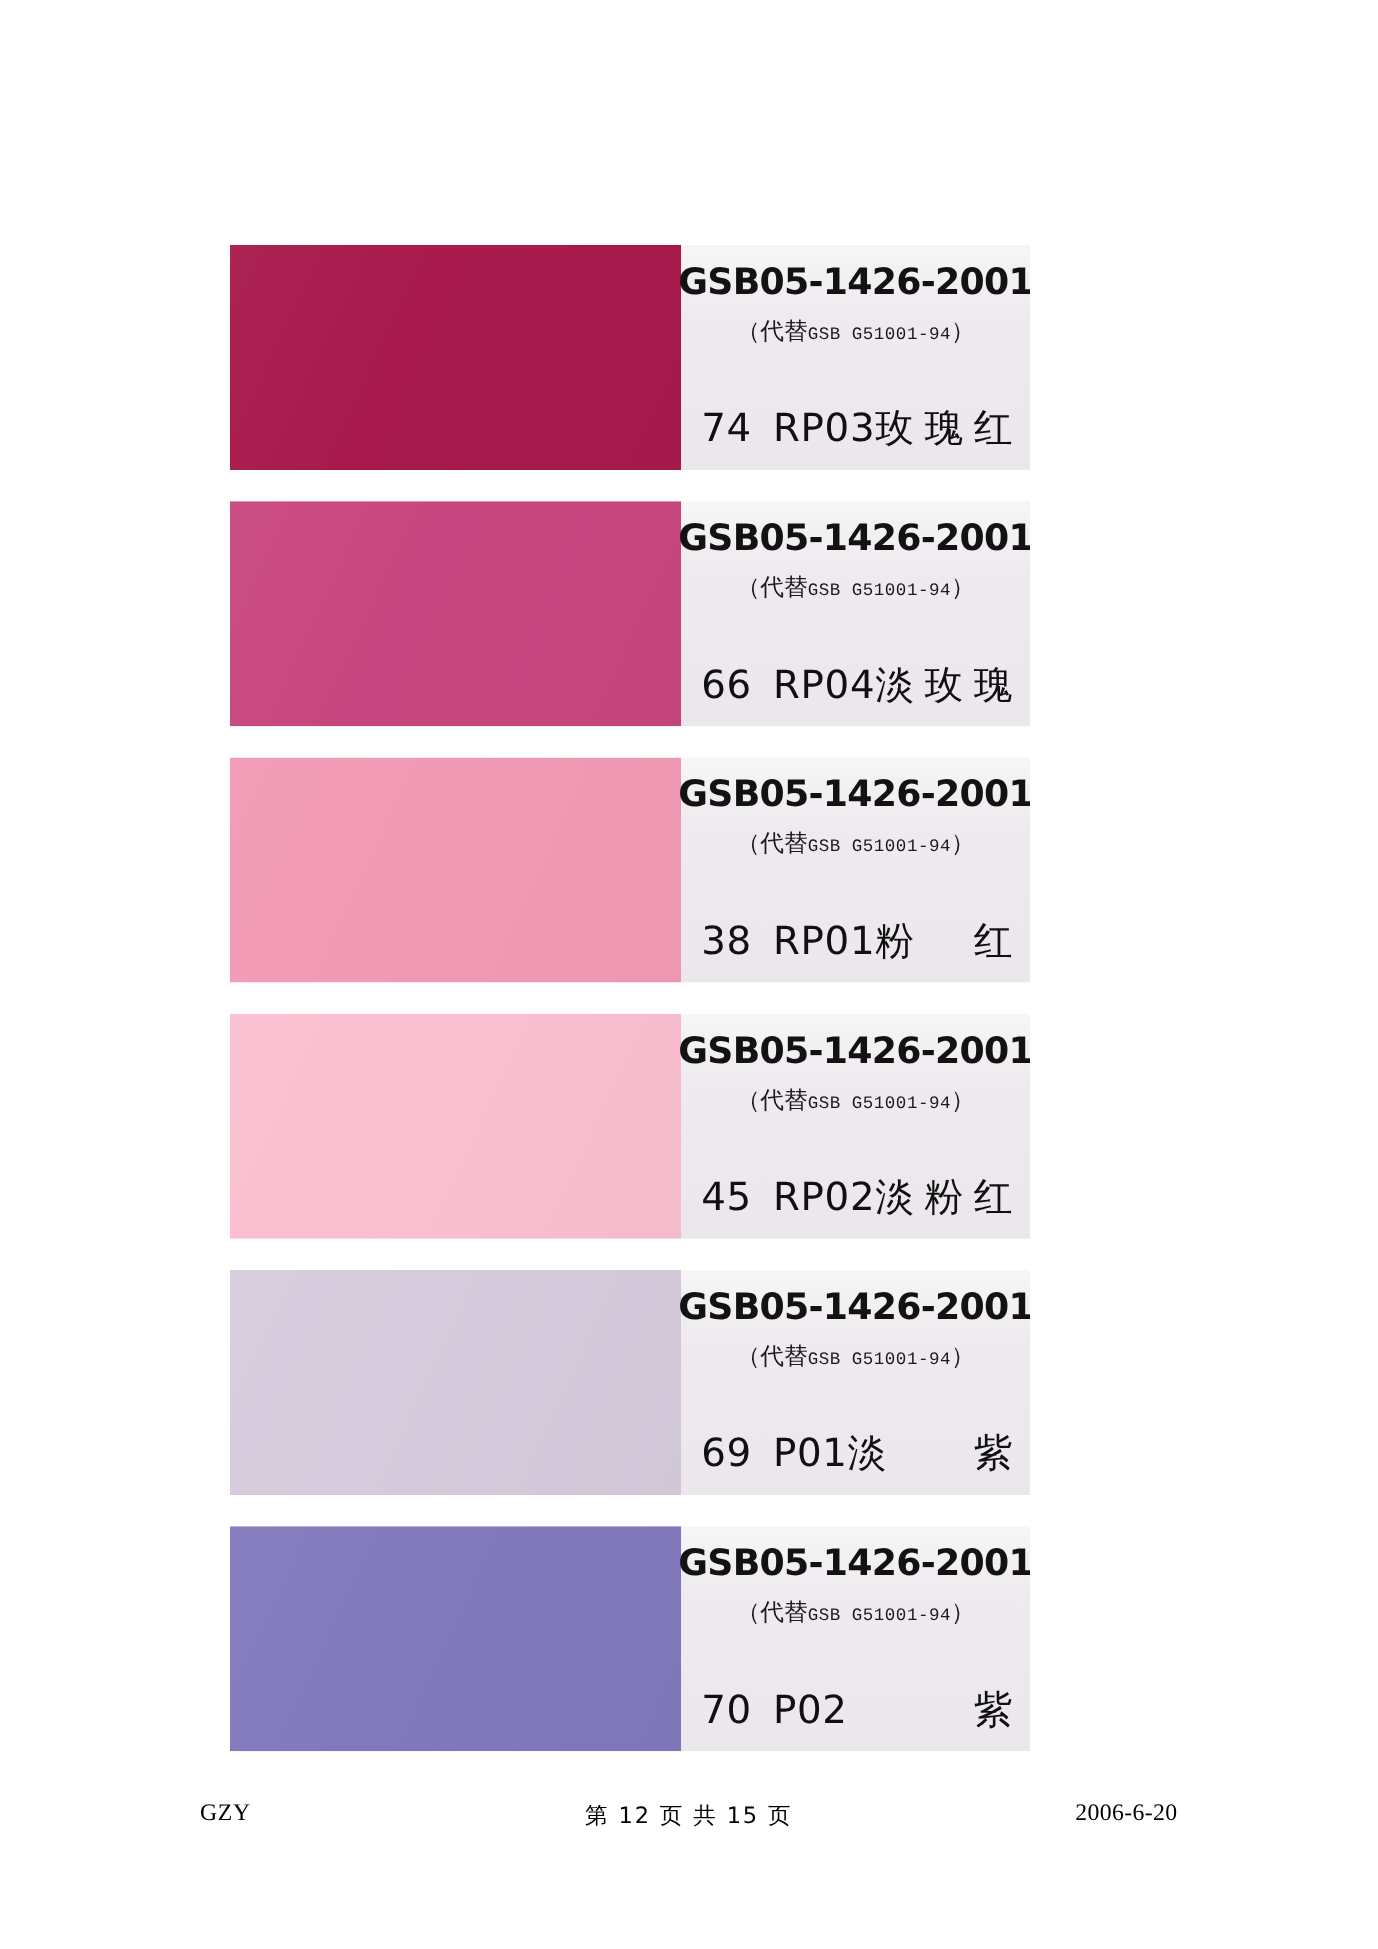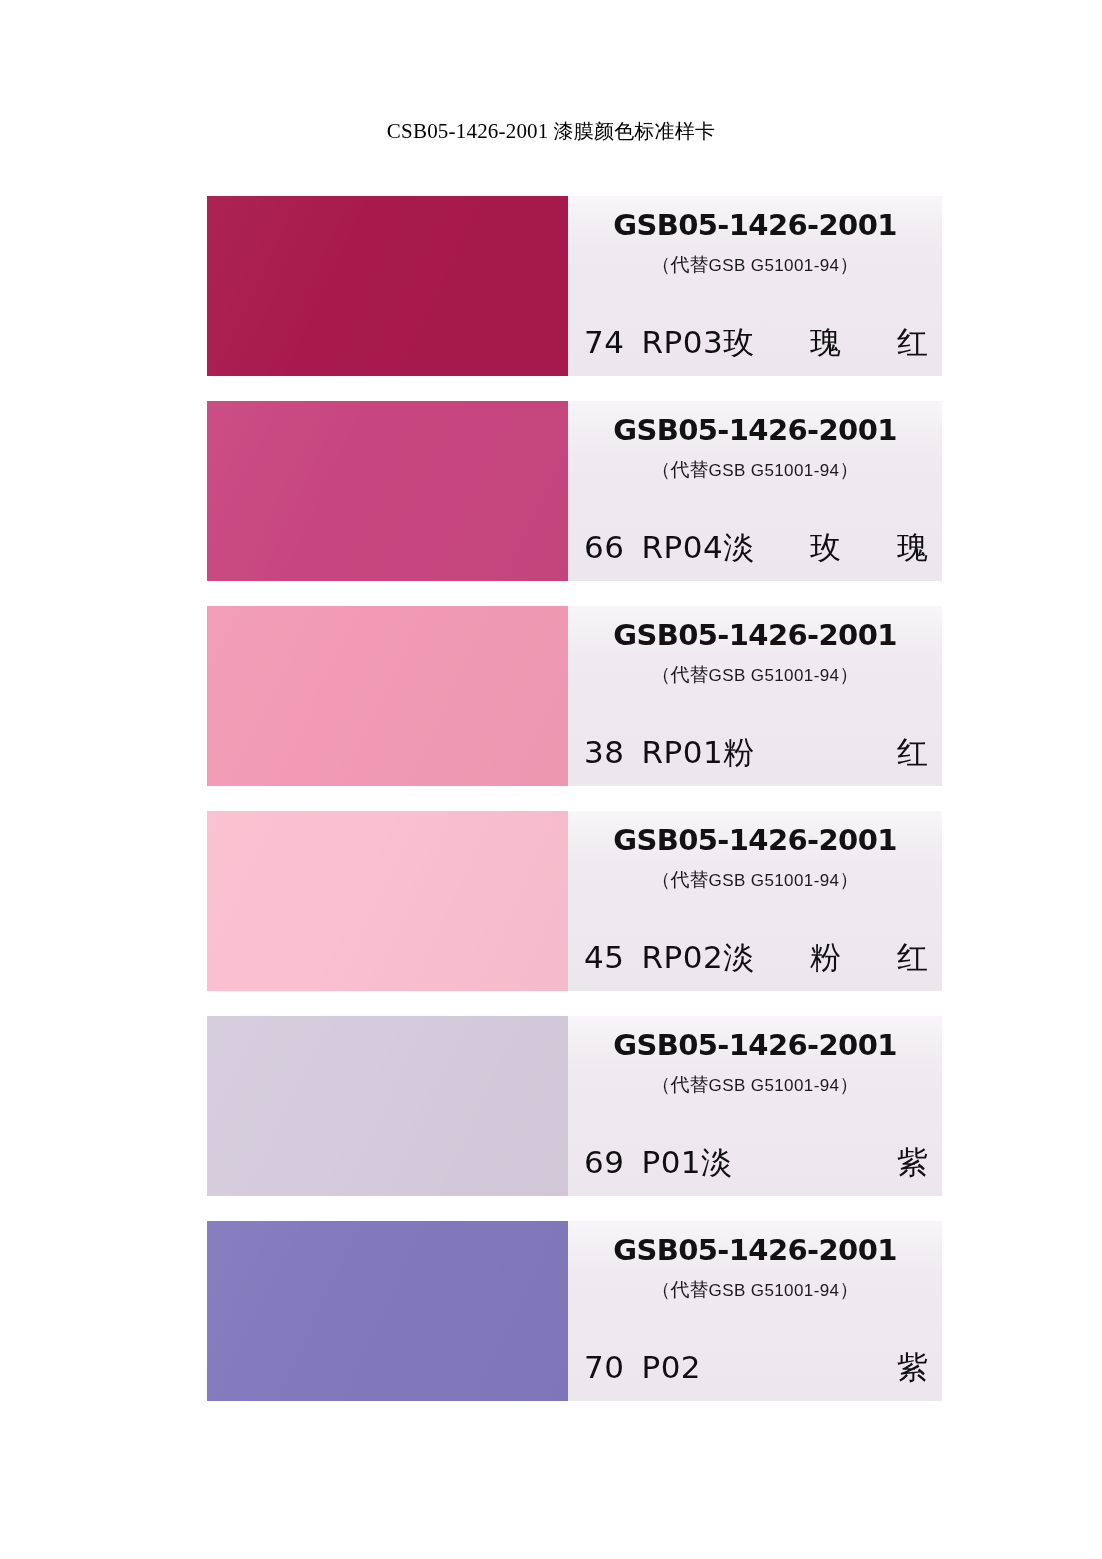--- a/index.html
+++ b/index.html
@@ -45,26 +45,25 @@
   
   .cards {
     position: absolute;
     left: 184px;
     top: 196px;
     width: 735px;
   }
 
   .card {
     position: relative;
-    width: 735px;
+    width: 640px;
     height: 180px;
     margin-bottom: 25px;
     display: flex;
     overflow: hidden;
-    margin-left: 23px;
   }
   .card:last-child { margin-bottom: 0; }
 
   .swatch {
     width: 361px;
     height: 100%;
     position: relative;
   }
   .swatch::after {
     
@@ -105,22 +104,22 @@
     white-space: nowrap;
     font-size: 19px;
     color: #1b1b1b;
   }
   .replaces .paren,
   .replaces .cn {
     font-family: "DejaVu Sans", sans-serif;
     text-align: right;
   }
   .replaces .mono {
-    font-family: Liberation Sans, sans-serif;
-    font-size: 17px;
+    font-family: Liberation Mono, monospace;
+    font-size: 14px;
     letter-spacing: 0.4px;
   }
 
   .entry {
     position: absolute;
     left: 16px;
     right: 14px;
     bottom: 12px;
     display: flex;
     align-items: baseline;
@@ -182,23 +181,20 @@
     top: 0;
     font-family: "Liberation Serif", "DejaVu Serif", serif;
     letter-spacing: 0.3px;
   }
 </style>
 </head>
 <body>
 
 <div class="page">
 
-  <div class="doc-title">
-    <span class="t-code">CSB05-1426-2001</span><span class="t-cn">漆膜颜色标准样卡</span>
-  </div>
 
   <div class="cards">
 
     <div class="card">
       <div class="swatch" style="background-color: rgb(168, 26, 76);"></div>
       <div class="label">
         <div class="std-code">GSB05-1426-2001</div>
         <div class="replaces"><span class="cn">（代替</span><span class="mono">GSB G51001-94</span><span class="cn">）</span></div>
         <div class="entry">
           <span class="num">74</span>
@@ -286,14 +282,19 @@
         <div class="entry">
           <span class="num">70</span>
           <span class="code">P02</span>
           <span class="name chars-1">紫</span>
         </div>
       </div>
     </div>
 
   </div>
 
+  <div class="footer">
+    <span class="footer-left">GZY</span>
+    <span class="footer-center">第 12 页 共 15 页</span>
+    <span class="footer-right">2006-6-20</span>
+  </div>
 
 </div>
 
 </body></html>

